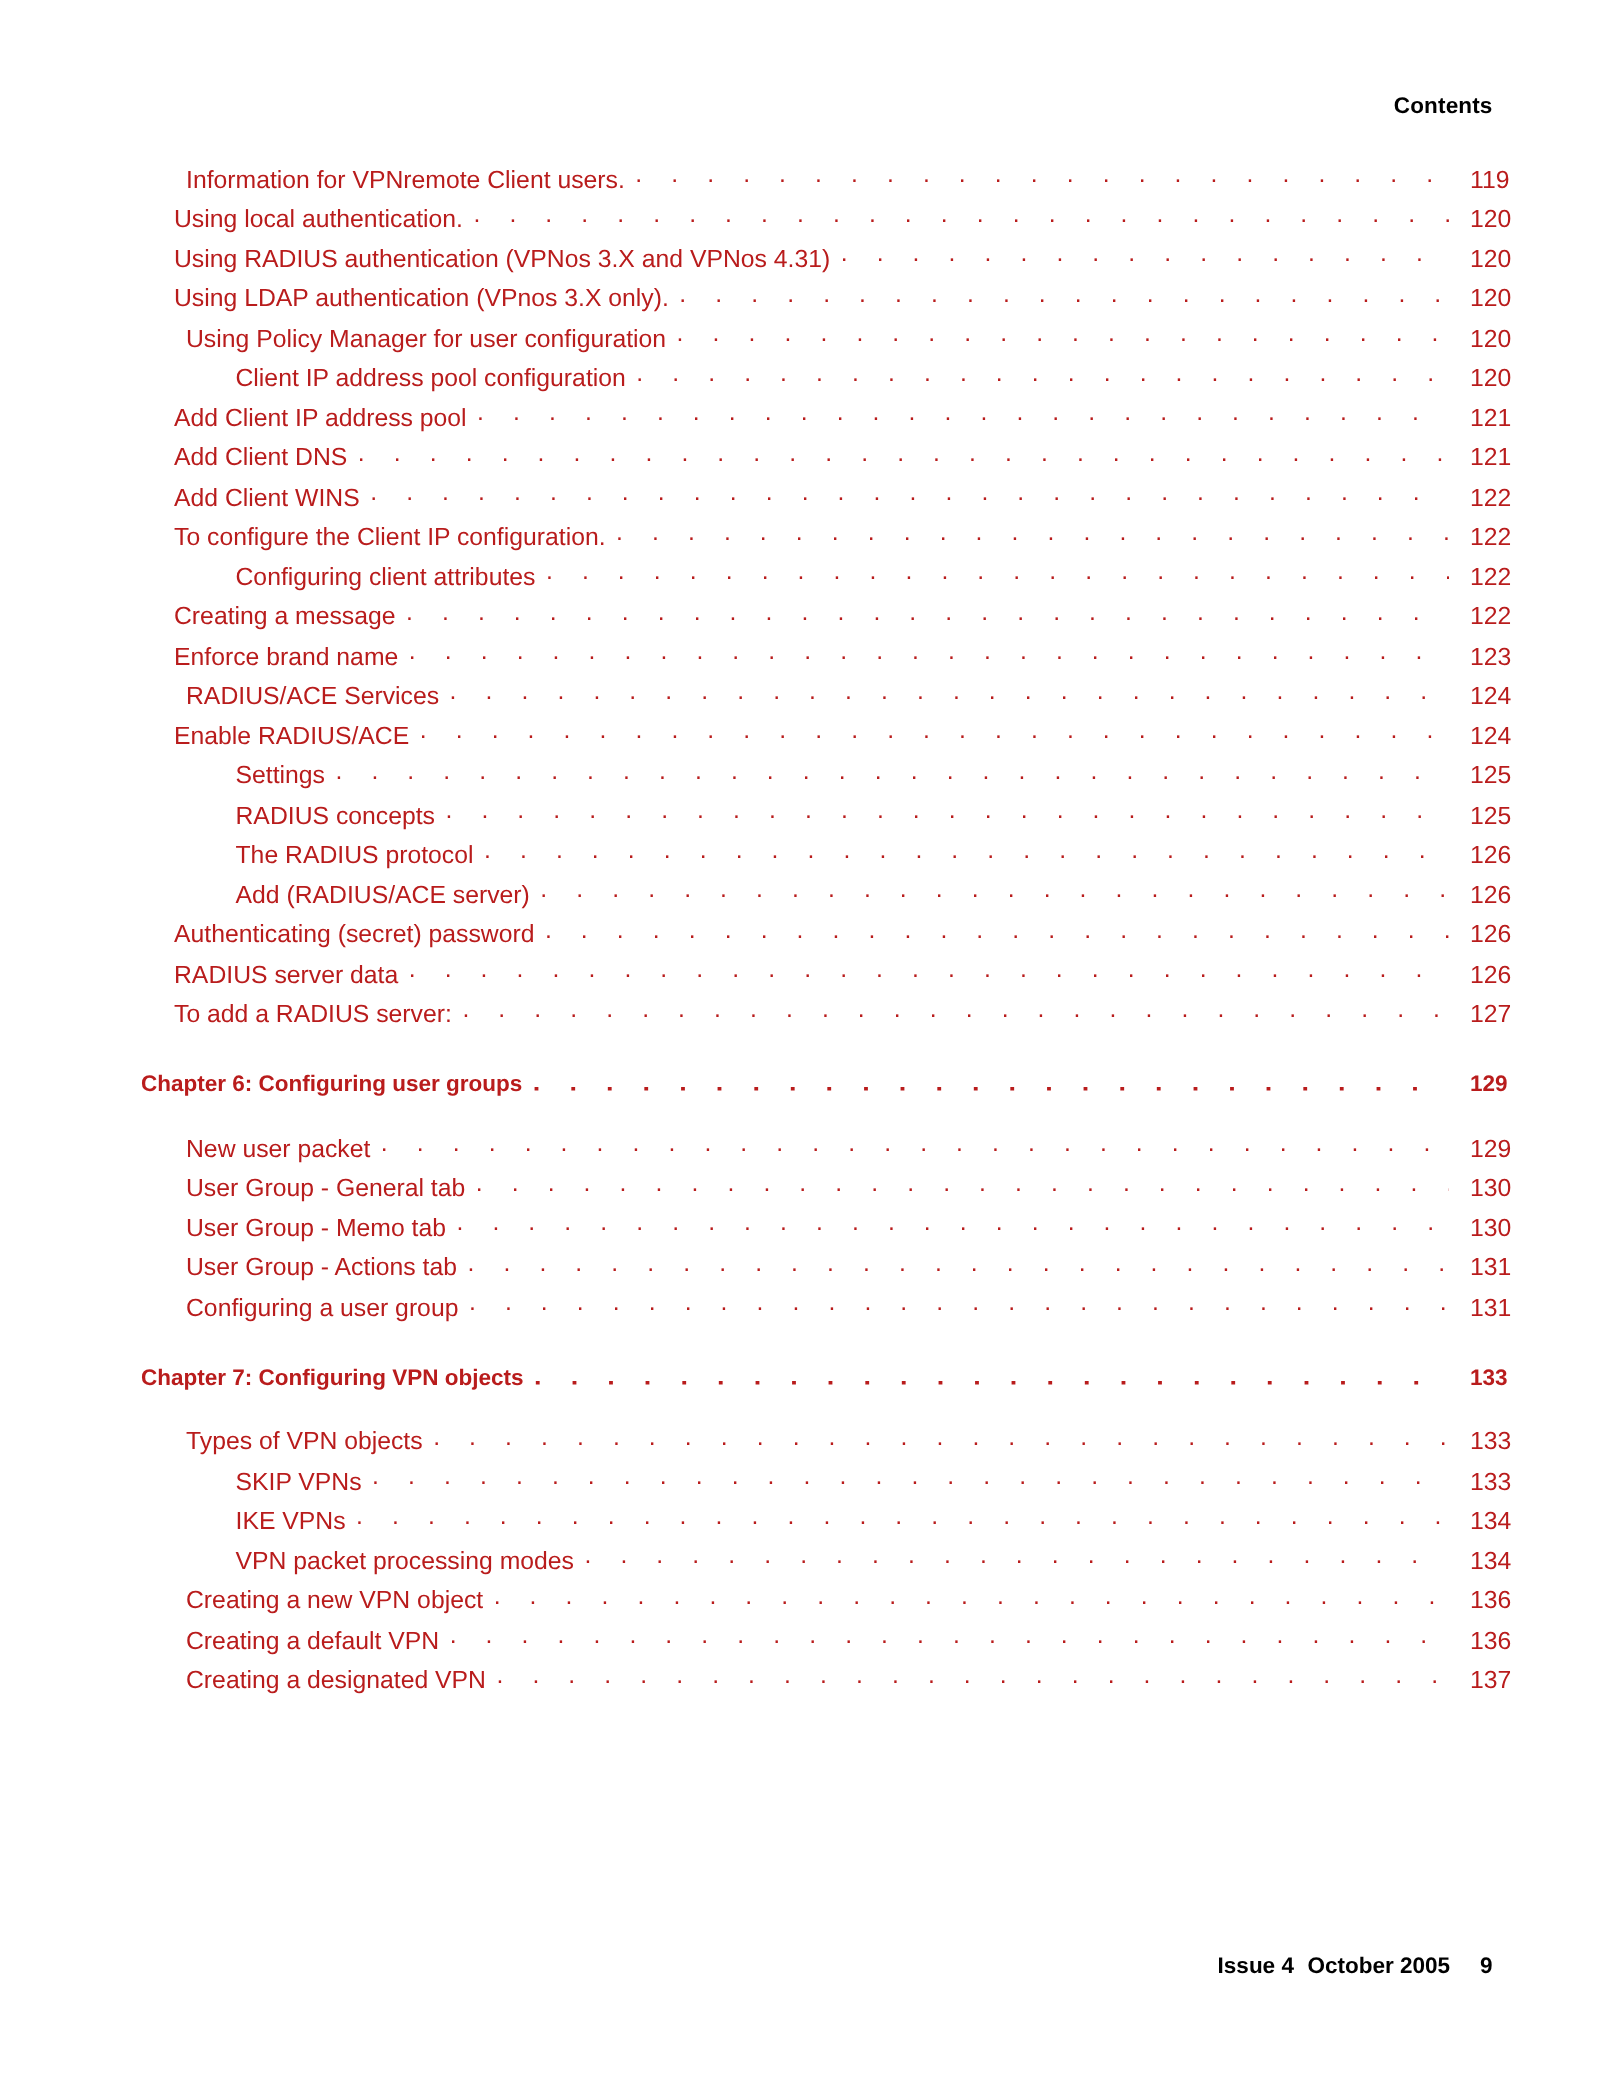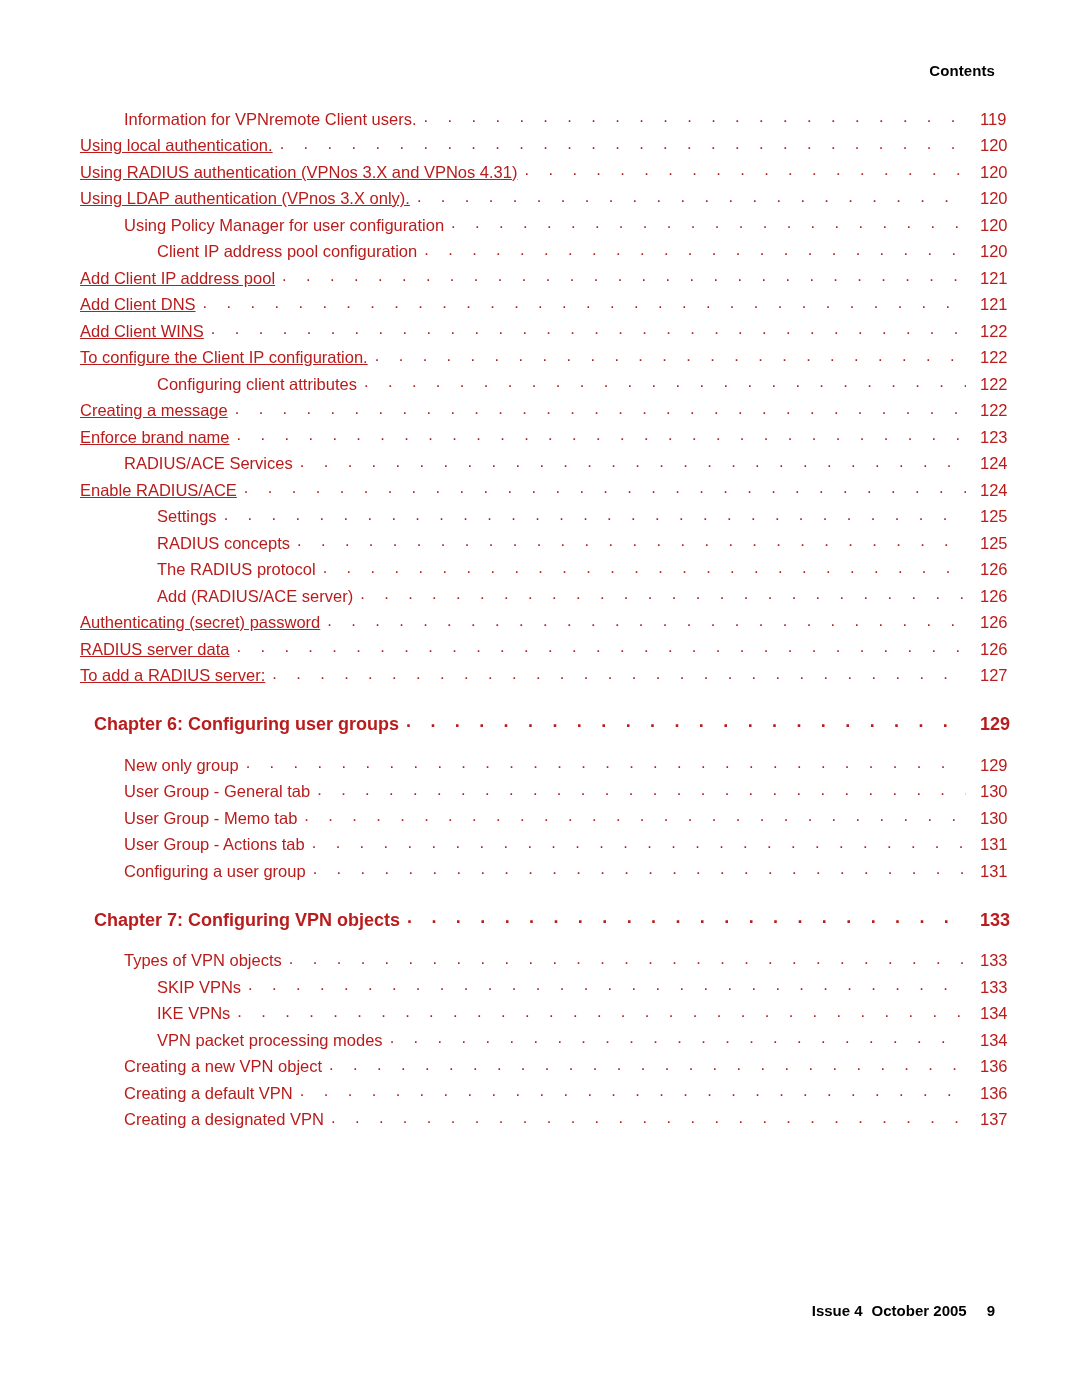--- a/index.html
+++ b/index.html
@@ -78,26 +78,26 @@
     flex: 0 0 auto;
     width: 100px;
     margin-left: 14px;
     text-align: left;
   }
 
   
   .lvl-chapter .label { margin-left: 94px; }
   .lvl-1 .label { margin-left: 124px; }
   .lvl-2 .label { margin-left: 157px; }
-  .lvl-3 .label { margin-left: 80px; text-decoration: underline; }
+  .lvl-3 .label { margin-left: 116px; }
 
   
   .toc-entry.chapter {
     font-weight: bold;
-    font-size: 18px;
+    font-size: 15px;
     height: 30px;
     margin-top: 21px;
     margin-bottom: 12px;
   }
   .toc-entry.chapter .leader::before {
     font-size: 18px;
     letter-spacing: 7.2px;
     font-weight: bold;
   }
   .toc-entry.chapter .page-no {
@@ -234,21 +234,21 @@
         <span class="label">To add a RADIUS server:</span>
         <span class="leader"></span>
         <span class="page-no">127</span>
       </div>
       <div class="toc-entry lvl-chapter chapter">
         <span class="label">Chapter 6: Configuring user groups</span>
         <span class="leader"></span>
         <span class="page-no">129</span>
       </div>
       <div class="toc-entry lvl-1">
-        <span class="label">New only group</span>
+        <span class="label">New user packet</span>
         <span class="leader"></span>
         <span class="page-no">129</span>
       </div>
       <div class="toc-entry lvl-1">
         <span class="label">User Group - General tab</span>
         <span class="leader"></span>
         <span class="page-no">130</span>
       </div>
       <div class="toc-entry lvl-1">
         <span class="label">User Group - Memo tab</span>

